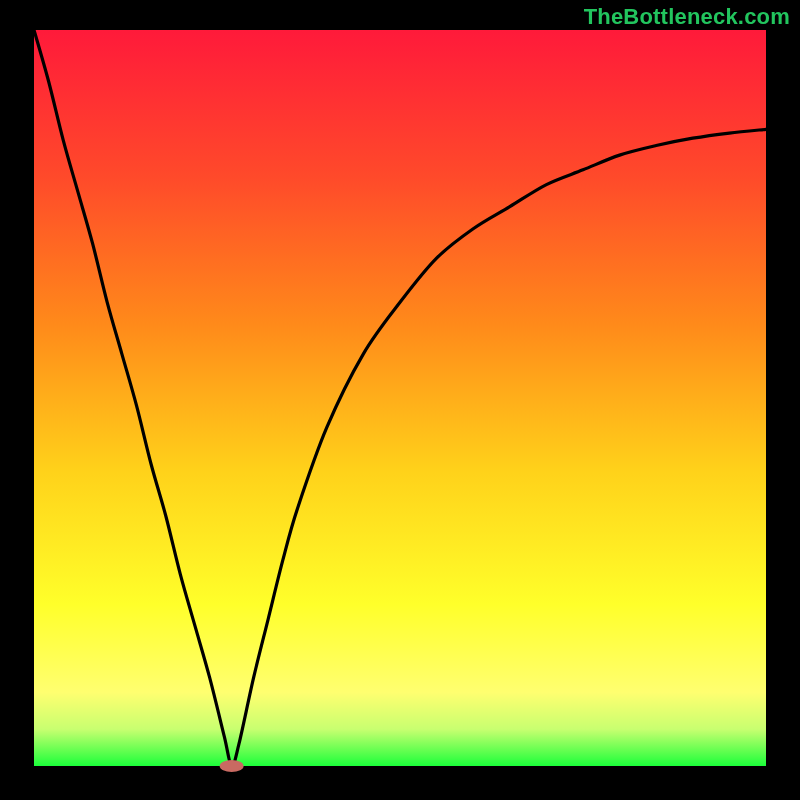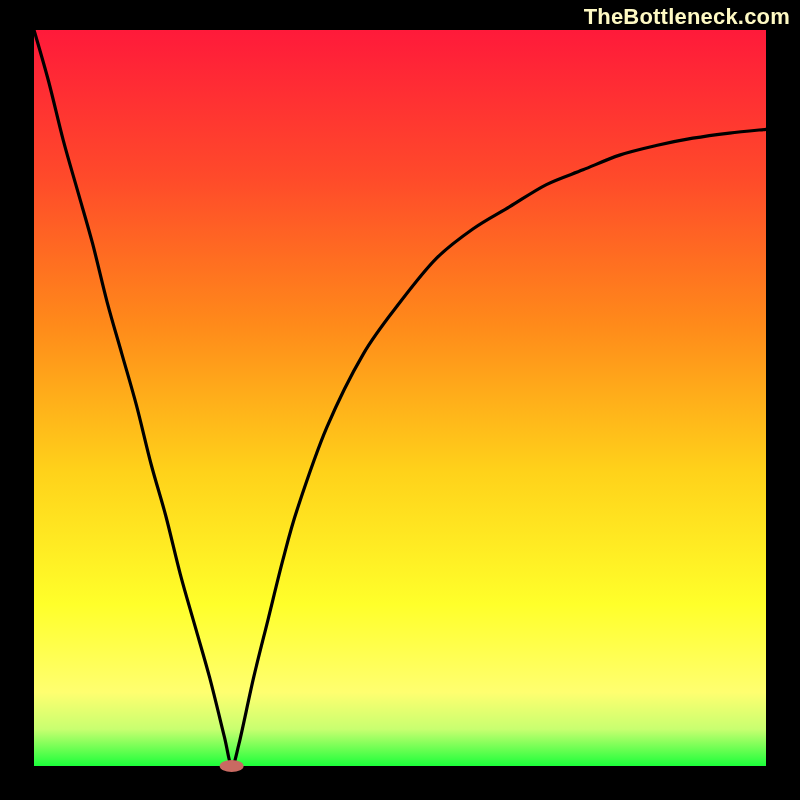--- a/index.html
+++ b/index.html
@@ -14,21 +14,21 @@
   .frame {
     position: relative;
     width: 800px;
     height: 800px;
     background: #000;
   }
   .watermark {
     position: absolute;
     top: 4px;
     right: 10px;
-    color: #fef9c3;
+    color: #22c55e;
     font-size: 22px;
     font-weight: bold;
     letter-spacing: 0.2px;
     user-select: none;
   }
   svg {
     position: absolute;
     top: 0;
     left: 0;
   }

